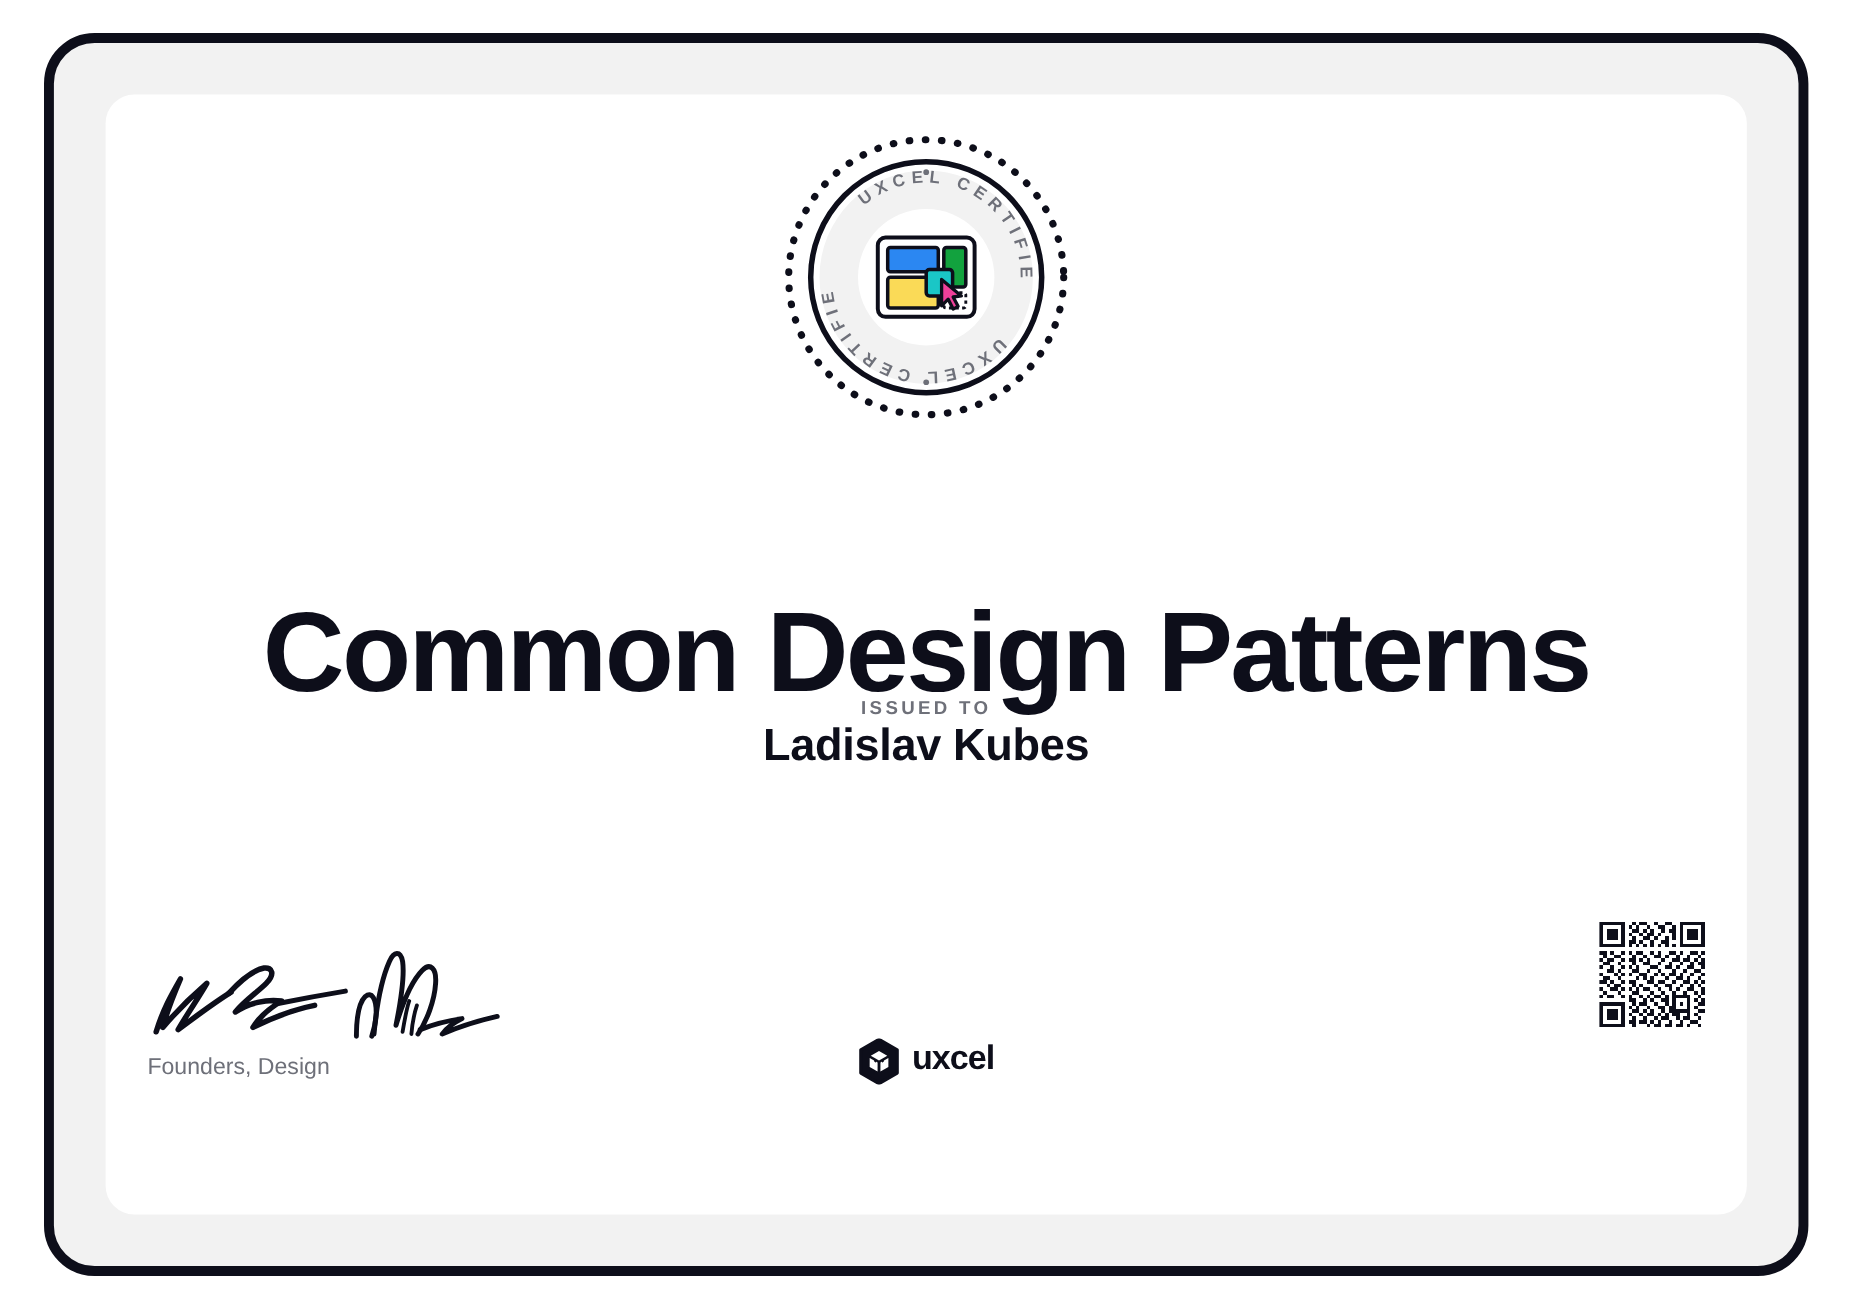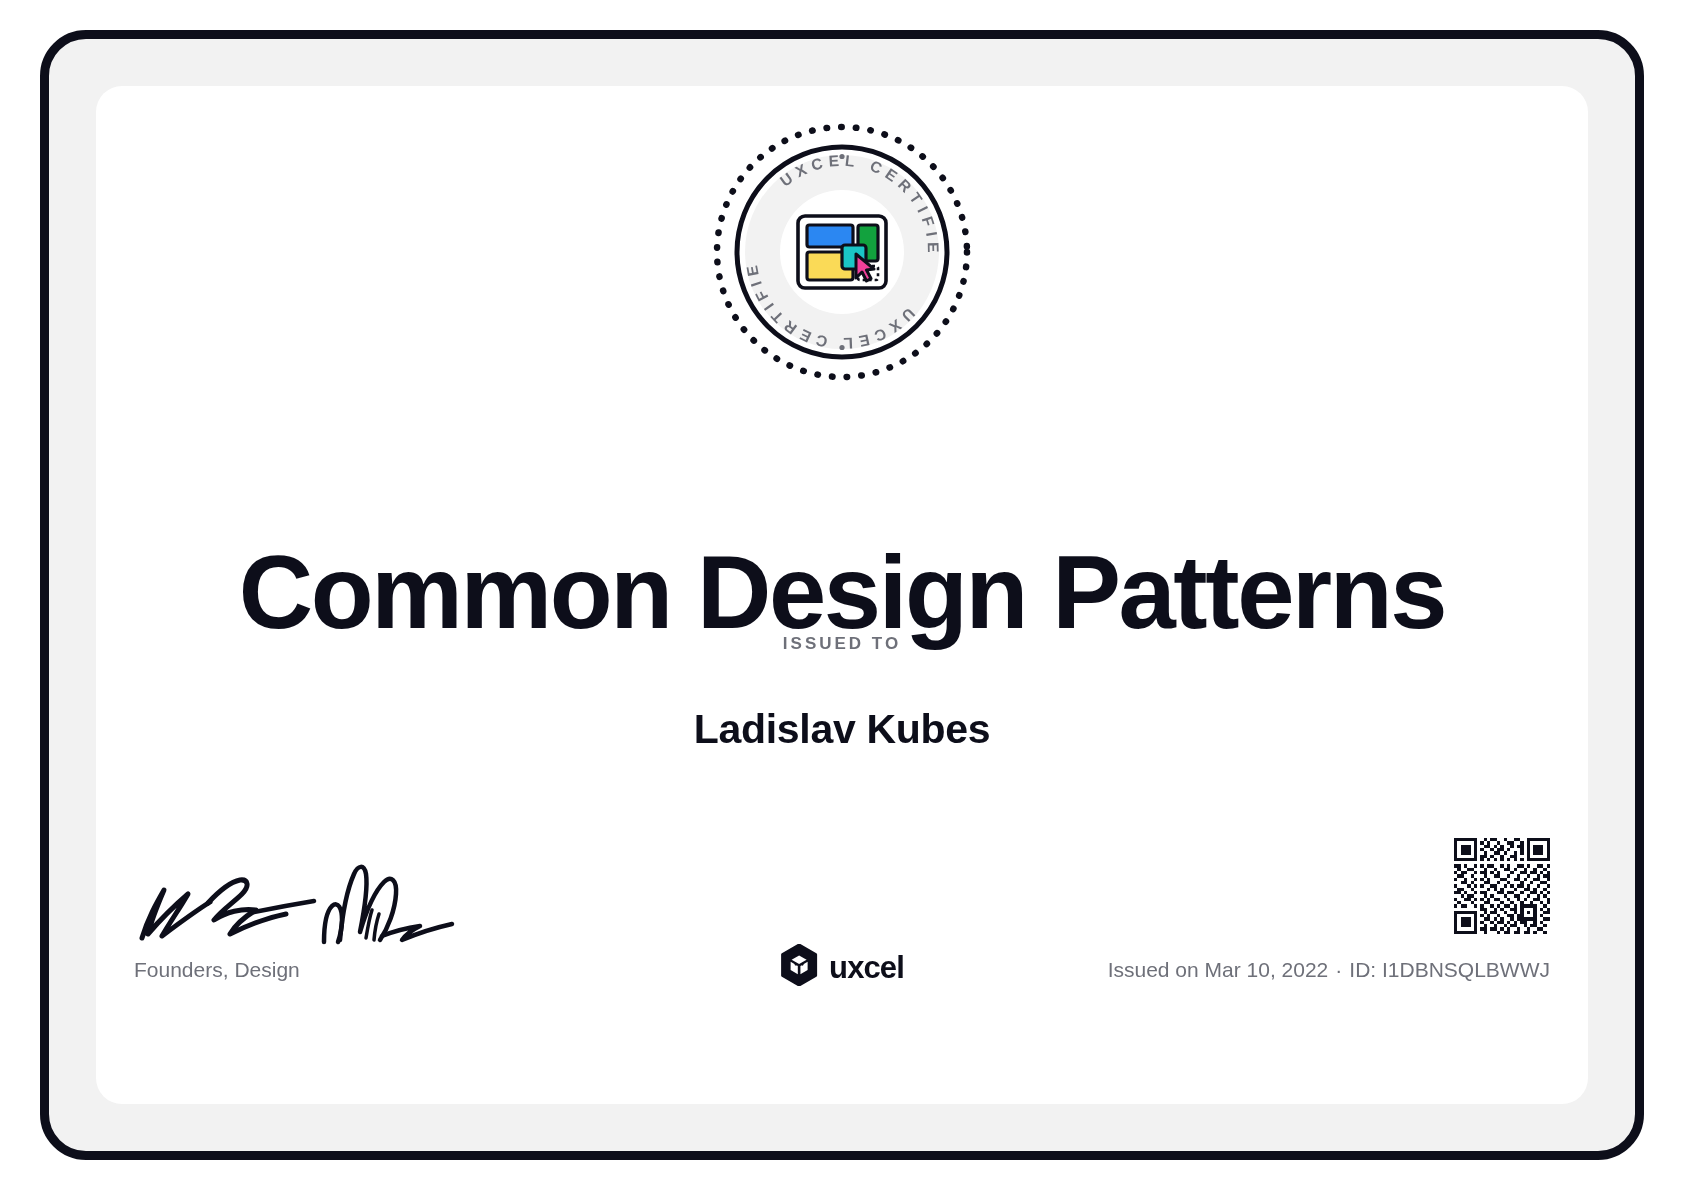--- a/index.html
+++ b/index.html
@@ -74,21 +74,21 @@
     letter-spacing: -2.4px;
     color: #0D0E1A;
     line-height: 1.08;
     white-space: nowrap;
   }
 
   .recipient-name {
     position: absolute;
     left: 0;
     right: 0;
-    top: 620px;
+    top: 568px;
     text-align: center;
     font-size: 41px;
     font-weight: bold;
     color: #0D0E1A;
     letter-spacing: -0.3px;
   }
 
   .description {
     position: absolute;
     left: 50%;
@@ -119,21 +119,21 @@
     color: #6E7079;
   }
 
   
   .brand-logo {
     position: absolute;
     left: 50%;
     transform: translateX(-50%);
     top: 858px;
     display: flex;
-    align-items: flex-end;
+    align-items: flex-start;
     gap: 11px;
   }
   .brand-mark { display: block; }
   .brand-word {
     font-size: 31px;
     font-weight: bold;
     color: #0D0E1A;
     letter-spacing: -0.9px;
   }
 
@@ -476,18 +476,15 @@
             <path d="M13 28h1v1h-1z"></path>
             <path d="M15 28h2v1h-2z"></path>
             <path d="M18 28h2v1h-2z"></path>
           <path d="M21 28h2v1h-2z"></path>
             <path d="M24 28h1v1h-1z"></path>
             <path d="M27 28h1v1h-1z"></path>
         </g>
       </svg>
     </div>
 
-    <div class="issue-meta">
-      <span>Issued on Mar 10, 2022</span><span class="sep">·</span><span>ID: I1DBNSQLBWWJ</span>
-    </div>
 
   </div>
 </div>
 
 </body></html>

